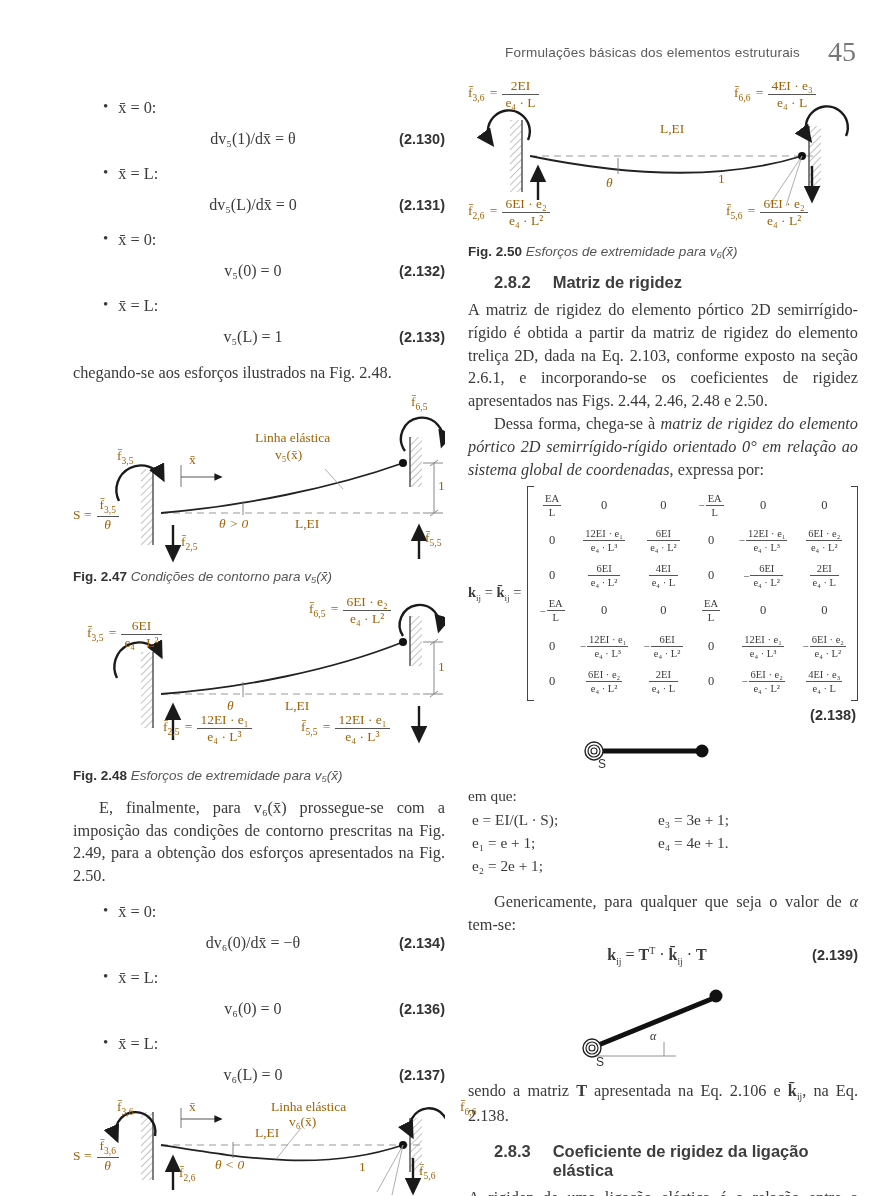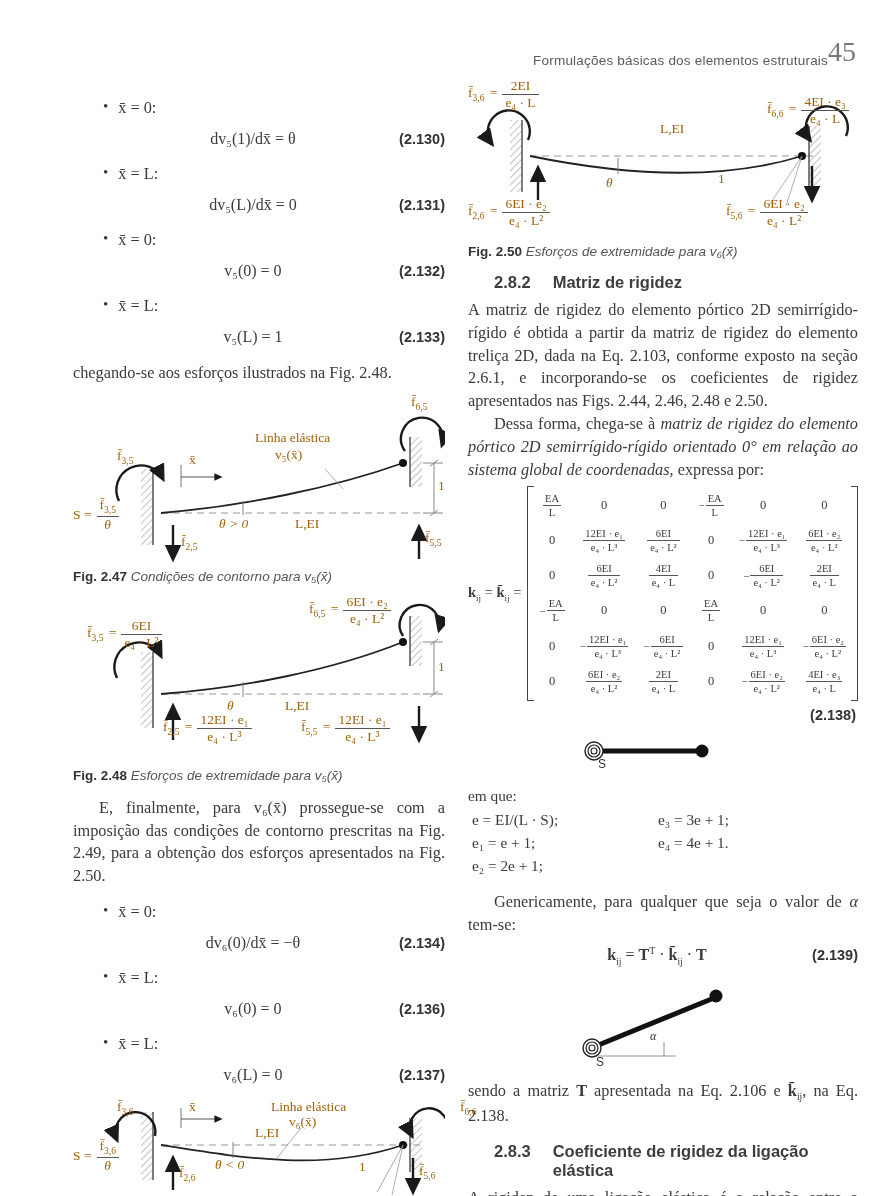--- a/index.html
+++ b/index.html
@@ -1,21 +1,21 @@
 <!DOCTYPE html>
 <html><head>
 <meta charset="utf-8">
 <style>
   * { margin:0; padding:0; box-sizing:border-box; }
   html,body { background:#fff; }
   .page { position:relative; width:890px; height:1196px; background:#ffffff; overflow:hidden;
           font-family:"Liberation Serif", serif; color:#3a3a3a; }
 
   
-  .running-head { position:absolute; top:36px; right:34px; display:flex; align-items:flex-end; }
+  .running-head { position:absolute; top:36px; right:34px; display:flex; align-items:center; gap:28px; }
   .running-title { font-family:"Liberation Sans", sans-serif; font-size:13.5px; color:#5a5a5a; letter-spacing:.2px; }
   .page-num { font-size:28px; color:#777; }
 
   .col-left  { position:absolute; left:73px;  top:84px;  width:372px; }
   .col-right { position:absolute; left:468px; top:78px;  width:390px; }
 
   .body-p { font-size:16.3px; line-height:1.40; text-align:justify; }
   .indent { text-indent:26px; }
   .vec { font-weight:bold; }
 
@@ -344,21 +344,21 @@
         <line x1="334" y1="78" x2="302" y2="126" stroke="#999" stroke-width="0.8"></line>
         <line x1="334" y1="78" x2="318" y2="128" stroke="#999" stroke-width="0.8"></line>
       </svg>
       <div class="flabel fraclabel" style="left:0px; top:0px;">
         <span class="fbase"><span>f̄</span><sub>3,6</sub> <span>=</span></span>
         <span class="fr">
             <span class="nu">2EI</span>
             <span class="de">e₄ · L</span>
           </span>
       </div>
-      <div class="flabel fraclabel" style="left:266px; top:16px;margin-left:33px;">
+      <div class="flabel fraclabel" style="left:266px; top:0px;">
         <span class="fbase"><span>f̄</span><sub>6,6</sub> <span>=</span></span>
         <span class="fr">
             <span class="nu">4EI · e₃</span>
             <span class="de">e₄ · L</span>
           </span>
       </div>
       <div class="flabel" style="left:192px; top:44px;">L,EI</div>
       <div class="flabel ital" style="left:138px; top:98px;">θ</div>
       <div class="flabel" style="left:250px; top:94px;">1</div>
       <div class="flabel fraclabel" style="left:0px; top:118px;">

